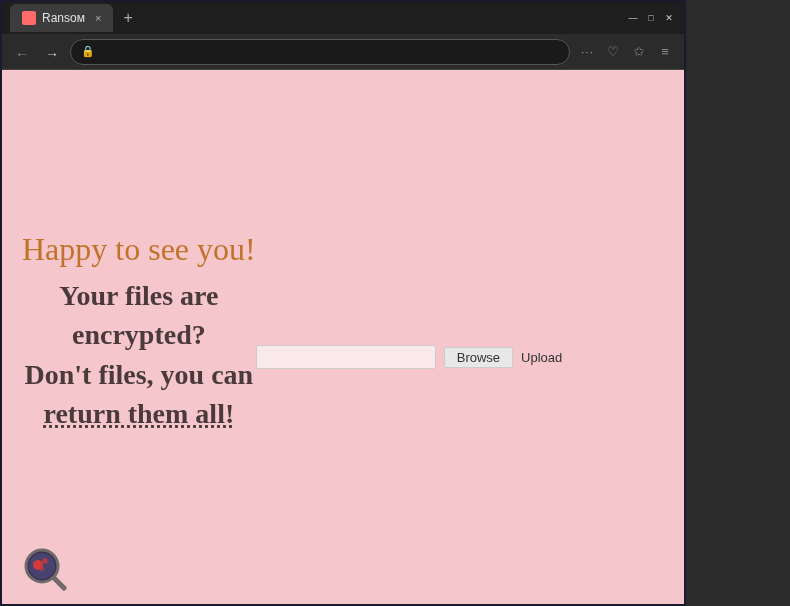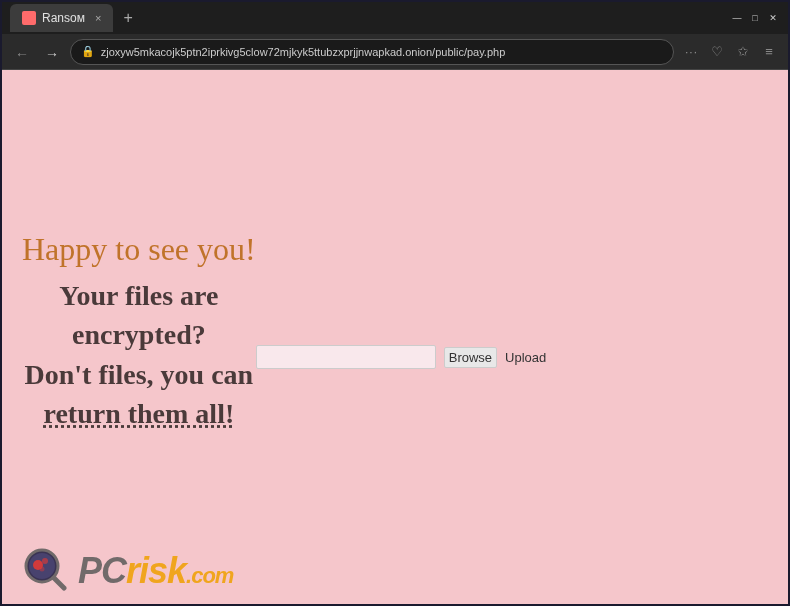--- a/index.html
+++ b/index.html
@@ -7,21 +7,21 @@
     body {
       width: 790px;
       height: 606px;
       overflow: hidden;
       background: #2b2b2b;
       font-family: 'Segoe UI', Arial, sans-serif;
     }
 
     
     .browser-window {
-      width: 790px;
+      width: 686px;
       height: 606px;
       background: #2b2b2b;
       border: 2px solid #1a1a2e;
       display: flex;
       flex-direction: column;
     }
 
     
     .title-bar {
       display: flex;
@@ -227,21 +227,21 @@
       background: #f9e8ec;
       border: 1px solid #ccc;
       border-radius: 2px;
     }
 
     .browse-btn {
       font-size: 13px;
       color: #333;
       background: #e8e8e8;
       border: 1px solid #ccc;
-      padding: 2px 4px;
+      padding: 2px 12px;
       border-radius: 2px;
       cursor: pointer;
     }
 
     .upload-btn {
       font-size: 13px;
       color: #333;
       background: none;
       border: none;
       cursor: pointer;
@@ -295,21 +295,20 @@
 
   <div class="nav-bar">
     <div class="nav-btn">
       <span>←</span>
     </div>
     <div class="nav-btn active">
       <span>→</span>
     </div>
     <div class="address-bar">
       <span class="lock-icon">🔒</span>
-      <span class="url-text">zjoxyw5mkacojk5ptn2iprkivg5clow72mjkyk5ttubzxprjjnwapkad.onion/public/pay.php</span>
     </div>
     <div class="nav-right">
       <div class="nav-icon">···</div>
       <div class="nav-icon">♡</div>
       <div class="nav-icon">✩</div>
       <div class="nav-icon">≡</div>
     </div>
   </div>
 
   <div class="web-content">
@@ -339,20 +338,17 @@
         <circle cx="20" cy="20" r="13" fill="#2b2b5e"></circle>
 
         <circle cx="16" cy="19" r="5" fill="#cc2222"></circle>
         <circle cx="23" cy="15" r="3" fill="#cc2222" opacity="0.7"></circle>
         <circle cx="20" cy="23" r="2.5" fill="#cc2222" opacity="0.5"></circle>
 
         <line x1="32" y1="32" x2="42" y2="42" stroke="#5a5a5a" stroke-width="5" stroke-linecap="round"></line>
 
         <circle cx="20" cy="20" r="16" fill="none" stroke="#5a5a5a" stroke-width="3"></circle>
       </svg>
-      <span class="watermark-text">
-        <span style="color:#5a5a5a;">PC</span><span style="color:#f0a000;">risk</span><span style="color:#f0a000; font-size:22px;">.com</span>
-      </span>
     </div>
 
   </div>
 
 </div>
 
 </body></html>

